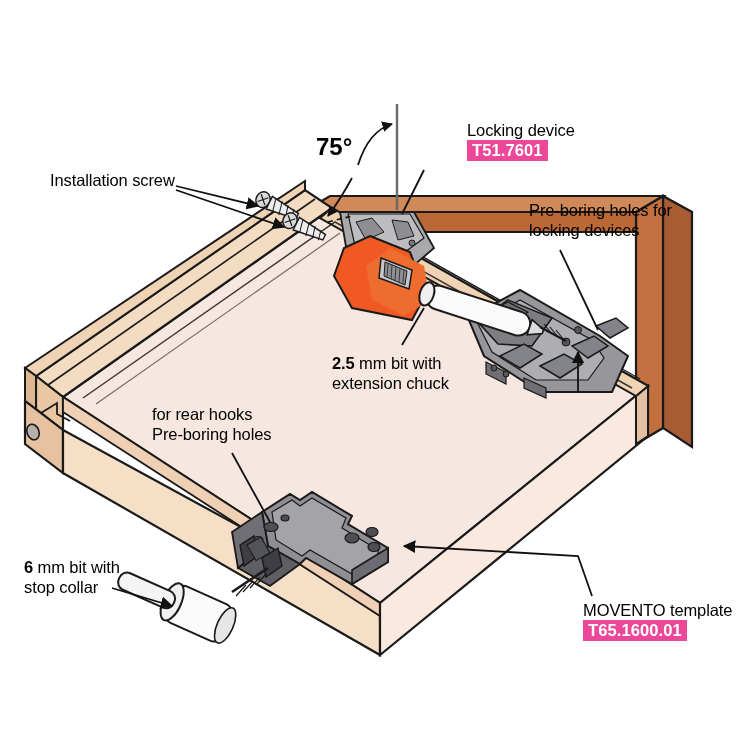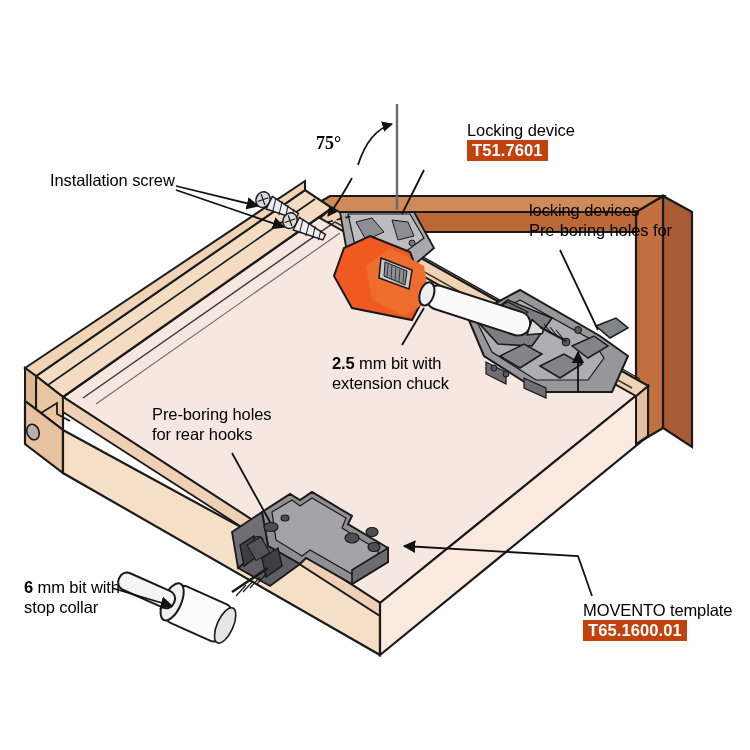--- a/index.html
+++ b/index.html
@@ -32,36 +32,36 @@
     font-family: "Liberation Sans", sans-serif;
     color: #000000;
     font-size: 16.5px;
     line-height: 20px;
     white-space: nowrap;
     letter-spacing: -0.1px;
   }
   .lbl .ln { display: block; }
   .badge {
     display: inline-block;
-    background: #c2410c;
+    background: #ec4899;
     color: #ffffff;
     font-weight: bold;
     font-size: 16.5px;
     padding: 1px 5px 2px 5px;
     line-height: 18px;
     letter-spacing: 0.1px;
   }
   .inline-row { display: flex; align-items: center; gap: 6px; }
   .bold { font-weight: bold; text-align: center; }
   .angle {
     position: absolute;
     font-weight: bold;
-    font-size: 18px;
+    font-size: 24px;
     color: #000;
-    font-family: Liberation Serif, serif;
+    font-family: Liberation Sans, sans-serif;
   }
 </style>
 </head>
 <body>
 
 <div id="diagram-root">
 
   <svg id="scene" viewBox="0 0 750 750" xmlns="http://www.w3.org/2000/svg">
     <defs>
       <marker id="arrowF" viewBox="0 0 10 10" refX="9" refY="5" markerWidth="7" markerHeight="7" orient="auto-start-reverse">
@@ -274,35 +274,35 @@
   <div class="angle" style="left:316px; top:133px;">75°</div>
 
   <div class="lbl" style="left:430px; top:120px;margin-left:37px;">
     <span class="ln">Locking device</span>
     <span class="inline-row">
       <span class="badge">T51.7601</span>
     </span>
   </div>
 
   <div class="lbl" style="left:529px; top:200px;">
+    <span class="ln">Pre-boring holes for</span>
     <span class="ln">locking devices</span>
-    <span class="ln">Pre-boring holes for</span>
   </div>
 
   <div class="lbl" style="left:332px; top:353px;">
     <span class="ln"><span class="bold">2.5</span><span> mm bit with</span></span>
     <span class="ln">extension chuck</span>
   </div>
 
   <div class="lbl" style="left:152px; top:404px;">
+    <span class="ln">for rear hooks</span>
     <span class="ln">Pre-boring holes</span>
-    <span class="ln">for rear hooks</span>
-  </div>
-
-  <div class="lbl" style="left:24px; top:557px;margin-top:20px;">
+  </div>
+
+  <div class="lbl" style="left:24px; top:557px;">
     <span class="ln"><span class="bold">6</span><span> mm bit with</span></span>
     <span class="ln">stop collar</span>
   </div>
 
   <div class="lbl" style="left:569px; top:600px;margin-left:14px;">
     <span class="ln">MOVENTO template</span>
     <span class="badge">T65.1600.01</span>
   </div>
 
 </div>

